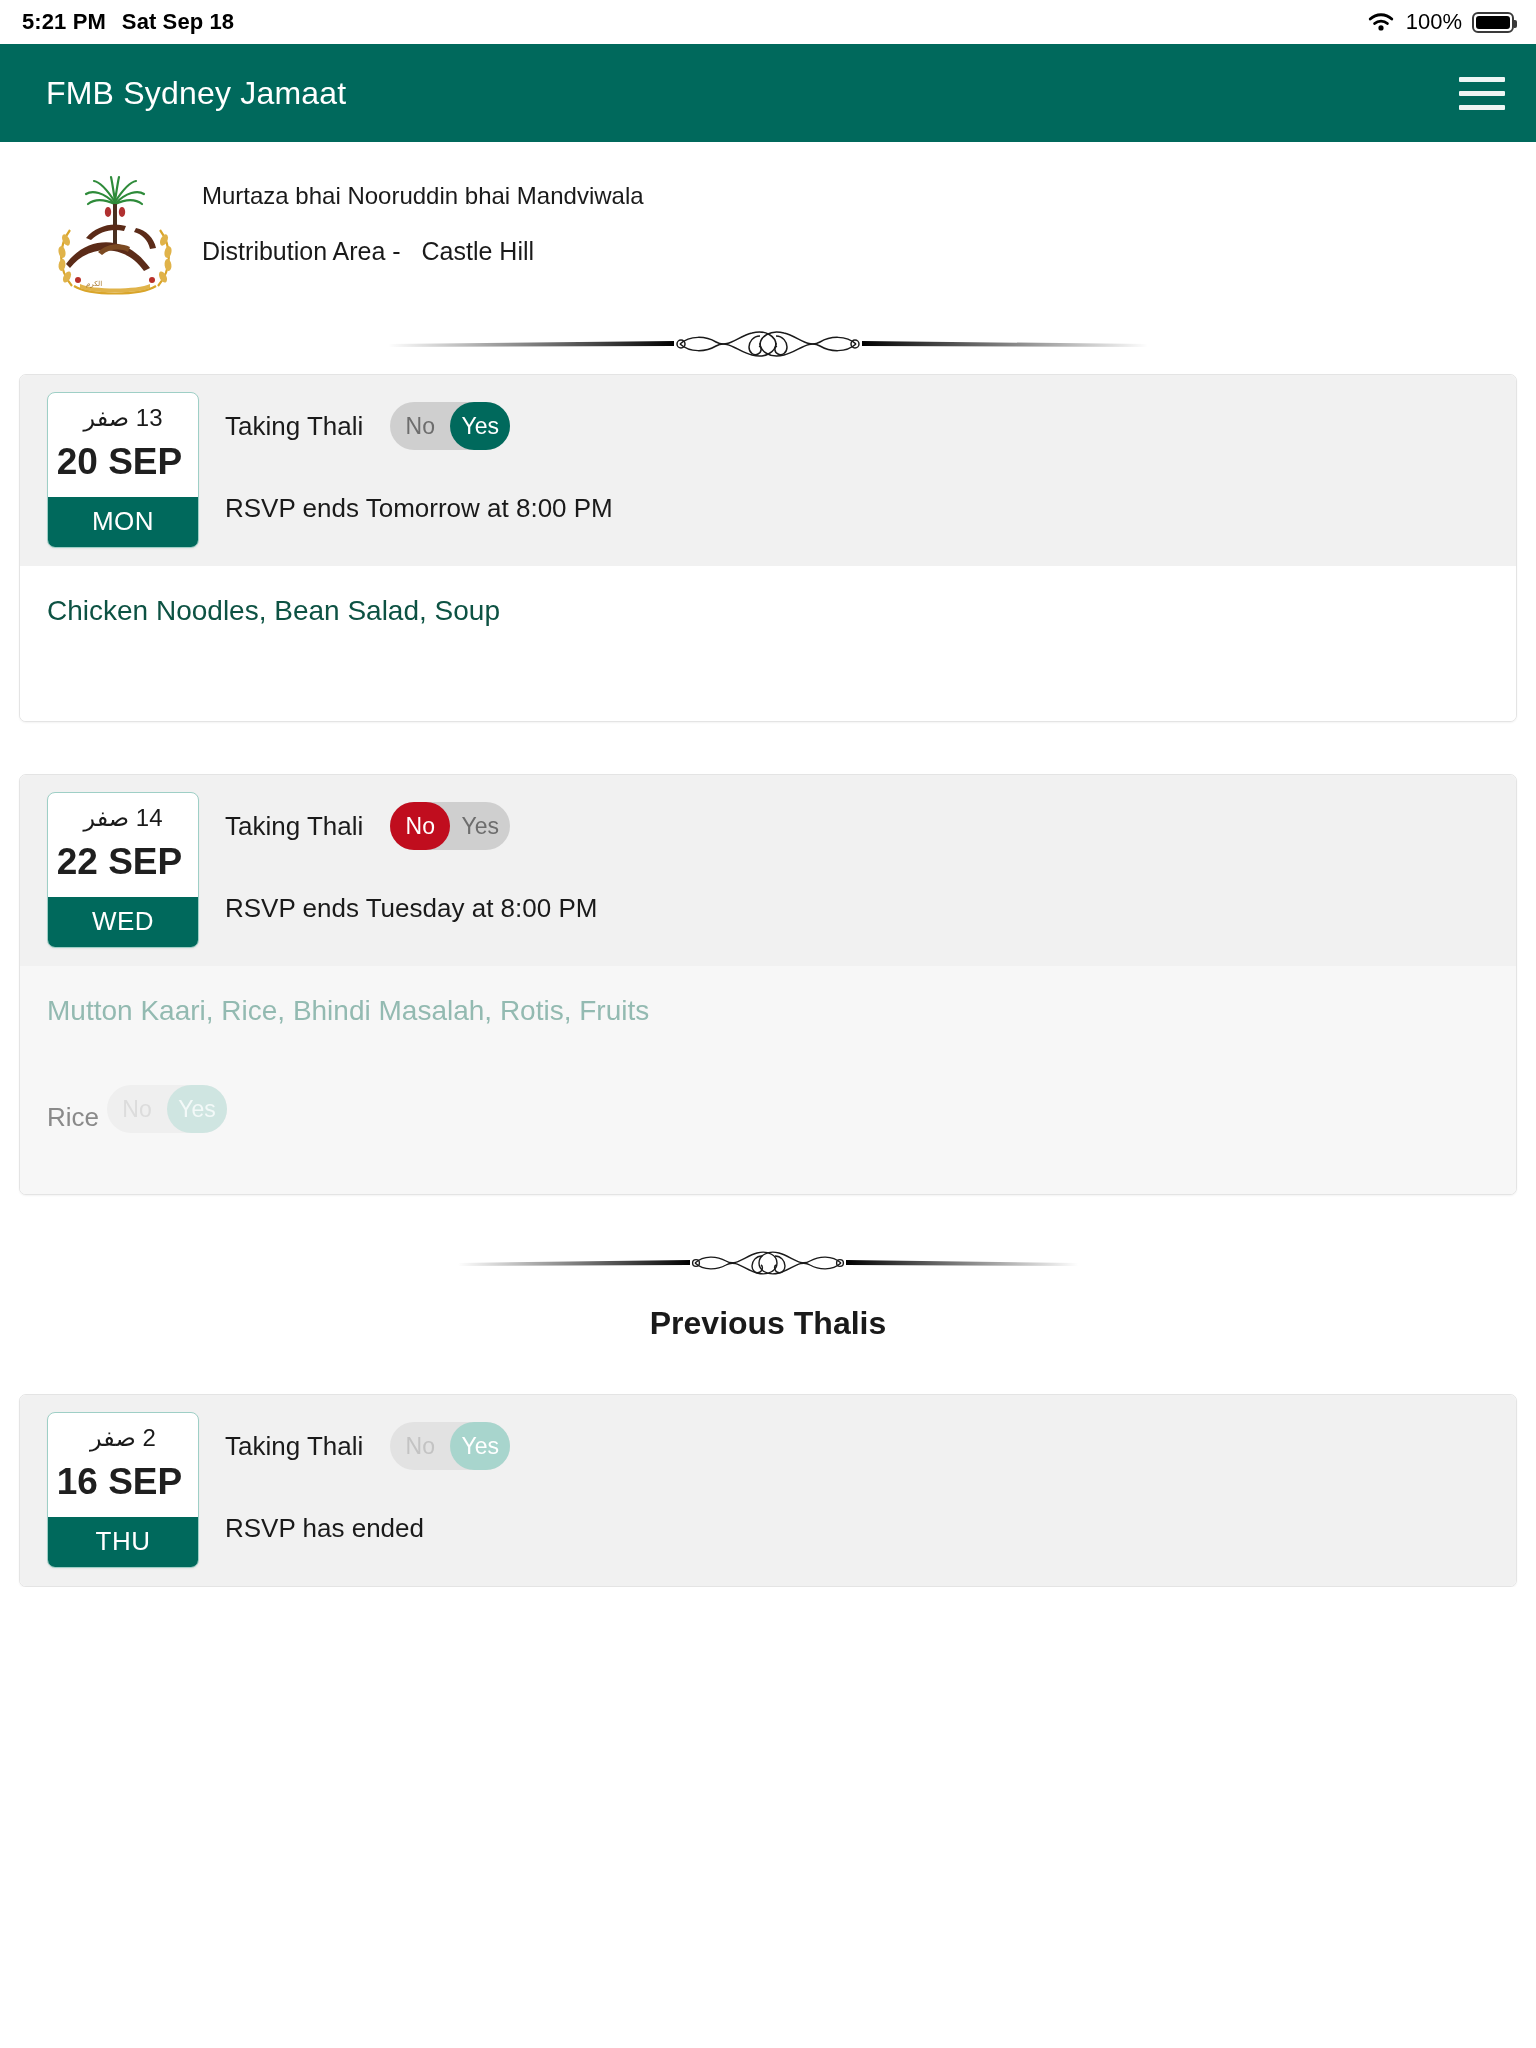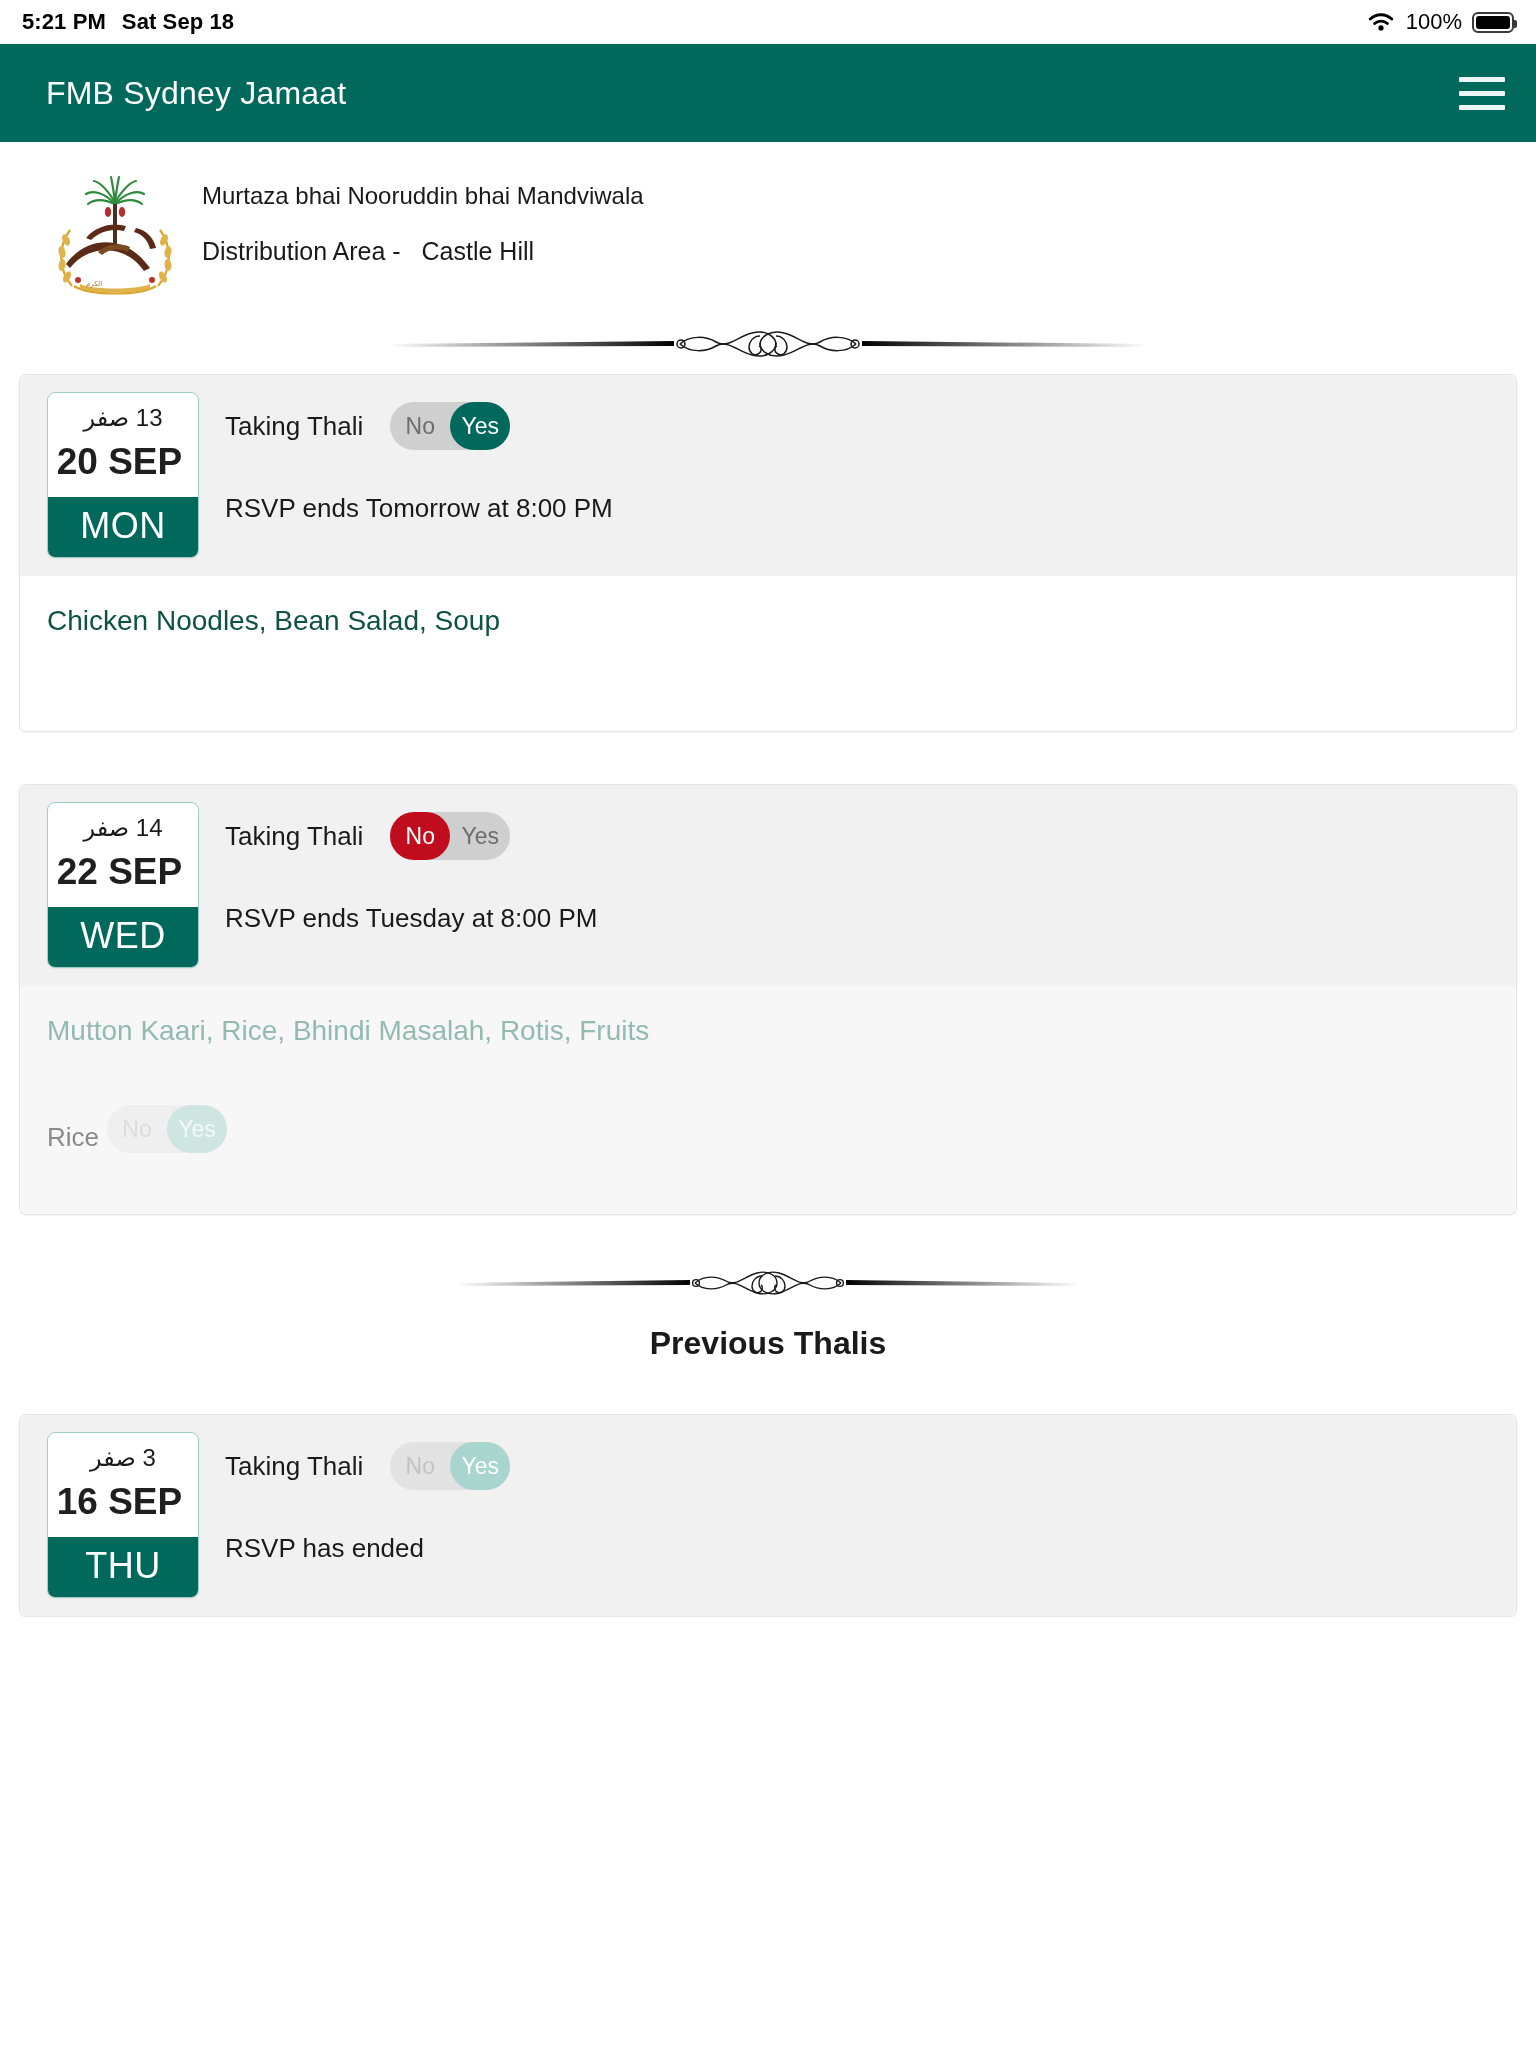--- a/index.html
+++ b/index.html
@@ -110,21 +110,21 @@
     text-align:center; font-size:24px; color:#1a1a1a;
     padding:13px 0 0 0; line-height:1;
     direction:rtl;
   }
   .greg{
     text-align:center; font-size:37px; font-weight:700; color:#1f1f1f;
     padding:13px 7px 17px 0; line-height:1;
   }
   .dow{
     background:#00695c; color:#fff; text-align:center;
-    font-size:36px; padding:11px 0 13px 0; line-height:1;
+    font-size:26px; padding:11px 0 13px 0; line-height:1;
     letter-spacing:.5px;
   }
   .head-right{ flex:1 1 auto; padding-left:26px; padding-top:10px; }
   .tt-row{ display:flex; align-items:center; gap:27px; }
   .tt-label{ font-size:26px; color:#1a1a1a; }
   .rsvp{ font-size:26px; color:#1a1a1a; margin-top:43px; }
 
   
   .toggle{
     display:inline-flex; align-items:stretch;
@@ -378,21 +378,21 @@
     </svg>
   </div>
   <div class="section-title">Previous Thalis</div>
 </div>
 
 <div class="gap"></div>
 
 <div class="card">
   <div class="card-head">
     <div class="datebox">
-      <div class="hijri">3 صفر</div>
+      <div class="hijri">2 صفر</div>
       <div class="greg">16 SEP</div>
       <div class="dow">THU</div>
     </div>
     <div class="head-right">
       <div class="tt-row">
         <span class="tt-label">Taking Thali</span>
         <span class="toggle dim on-yes">
           <span class="opt no">No</span>
           <span class="opt yes">Yes</span>
         </span>

